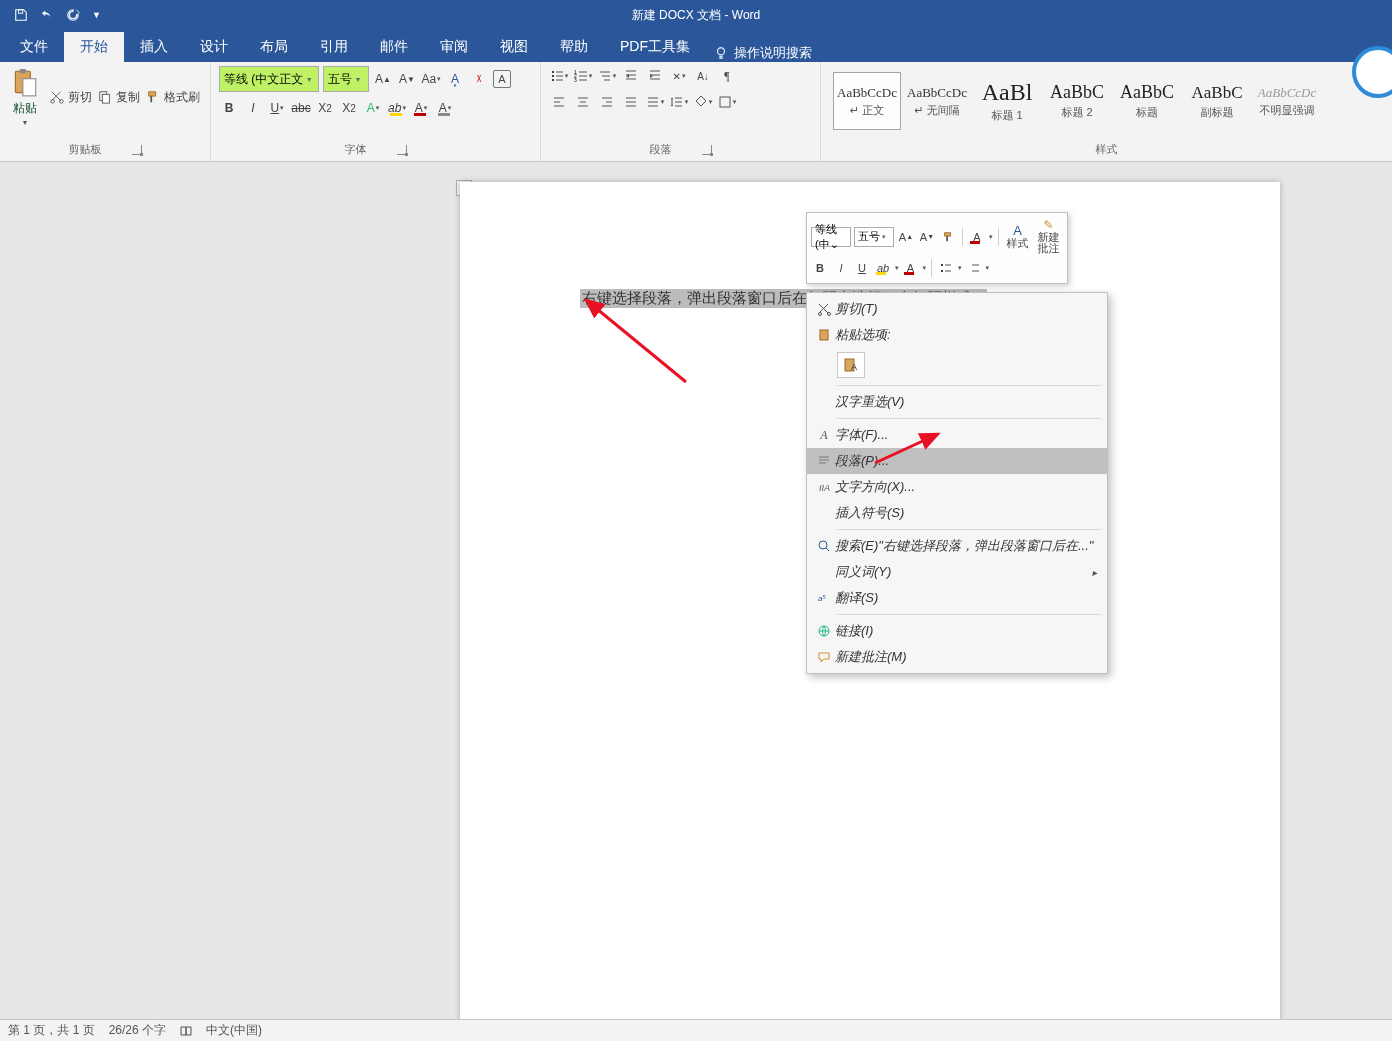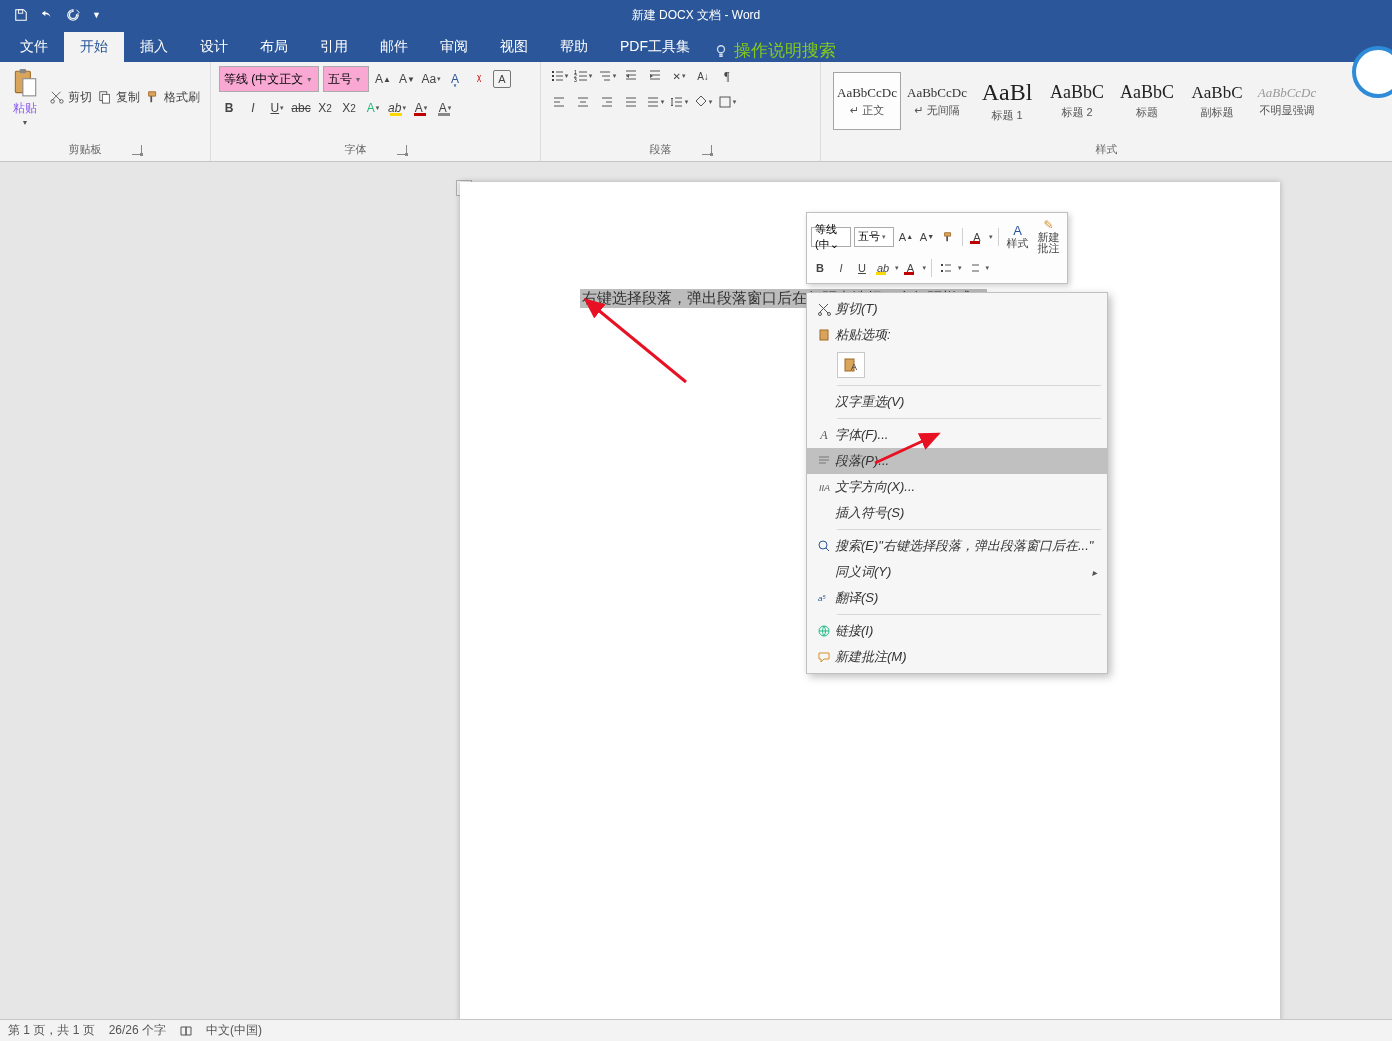--- a/index.html
+++ b/index.html
@@ -9,43 +9,43 @@
 .titlebar { height:30px; background:#2b579a; display:flex; align-items:center; color:#fff; font-size:12px; position:relative; }
 .qat { display:flex; align-items:center; gap:12px; padding-left:14px; }
 .qat-icon { width:14px; height:14px; fill:#fff; cursor:pointer; }
 .titlebar-center { position:absolute; left:50%; transform:translateX(-50%); }
 
 
 .ribbon-tabs { height:32px; background:#2b579a; display:flex; align-items:flex-end; padding-left:4px; }
 .tab { color:#fff; font-size:14px; padding:6px 16px; cursor:pointer; }
 .tab.active { background:#f3f3f3; color:#2b579a; }
 .tab.file { color:#fff; }
-.tell-me { display:flex; align-items:center; color:#84cc16; font-size:17px; margin-left:8px; gap:6px; }
+.tell-me { display:flex; align-items:center; color:#ffffff; font-size:13px; margin-left:8px; gap:6px; }
 .bulb { width:14px; height:14px; fill:none; stroke:#cde; stroke-width:1.5; }
 
 
 .ribbon { background:#f3f3f3; border-bottom:1px solid #c6c6c6; display:flex; height:100px; position:relative; }
 .ribbon-group { border-right:1px solid #dcdcdc; padding:4px 8px 2px; display:flex; flex-direction:column; justify-content:space-between; }
 .group-label { color:#666; font-size:11px; text-align:center; padding-bottom:2px; display:flex; justify-content:center; align-items:center; gap:30px; }
 .dlg-launcher { width:10px; height:10px; border:1px solid #888; border-top:none; border-left:none; position:relative; cursor:pointer; }
 .dlg-launcher::after { content:""; position:absolute; right:-2px; bottom:-2px; width:3px; height:3px; background:#888; }
 
 
 .clip-grp { display:flex; gap:6px; }
 .paste-big { display:flex; flex-direction:column; align-items:center; gap:2px; padding:2px 4px; cursor:pointer; }
 .paste-big svg { width:26px; height:30px; }
-.paste-lbl { font-size:12px; color:#8b5cf6; }
+.paste-lbl { font-size:12px; color:#14532d; }
 .clip-small { display:flex; flex-direction:row; gap:2px; font-size:12px; color:#444; }
 .clip-small div { display:flex; align-items:center; gap:4px; cursor:pointer; padding:1px 2px; }
 .clip-small svg { width:14px; height:14px; }
 
 
 .font-rows { display:flex; flex-direction:column; gap:6px; }
 .row { display:flex; align-items:center; gap:4px; }
-.combo { height:22px; border:1px solid #ababab; background:#f9a8d4; font-size:12px; display:flex; align-items:center; padding:12px 4px; cursor:pointer; }
+.combo { height:22px; border:1px solid #ababab; background:#bef264; font-size:12px; display:flex; align-items:center; padding:12px 4px; cursor:pointer; }
 .combo .dd { margin-left:4px; font-size:8px; color:#666; }
 .font-name { width:100px; }
 .font-size { width:46px; }
 .ico-btn { width:20px; height:20px; display:flex; align-items:center; justify-content:center; color:#444; font-size:12px; cursor:pointer; position:relative; }
 .ico-btn svg { width:14px; height:14px; }
 .dd-arrow::after { content:"▾"; font-size:7px; margin-left:1px; color:#555; }
 .color-bar { position:absolute; bottom:2px; left:3px; width:12px; height:3px; }
 .bar-yellow { background:#ffd800; }
 .bar-red { background:#c00000; }
 .bar-gray { background:#888; }

